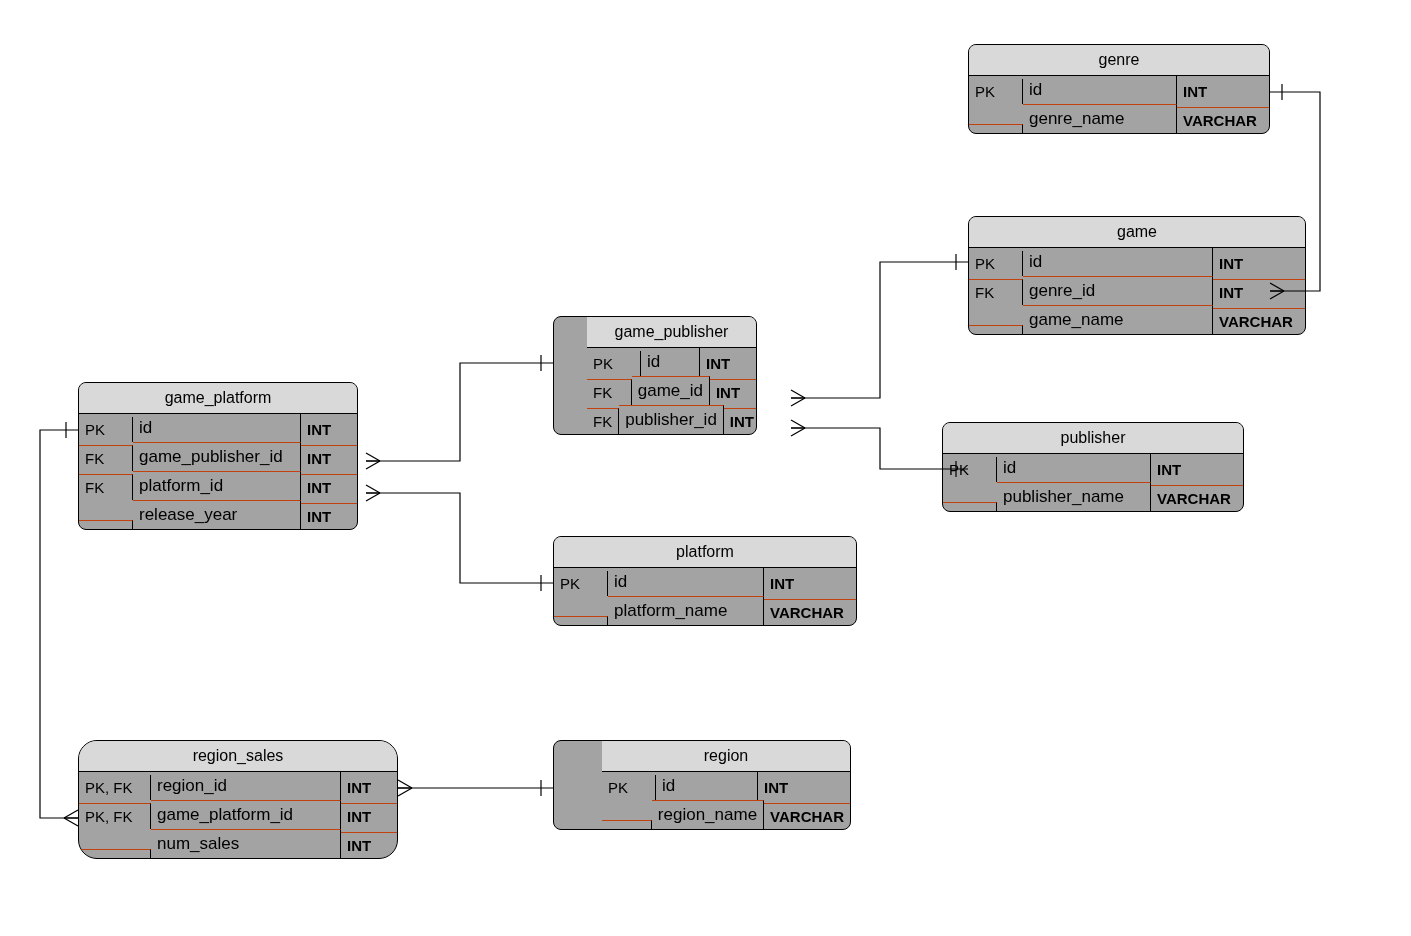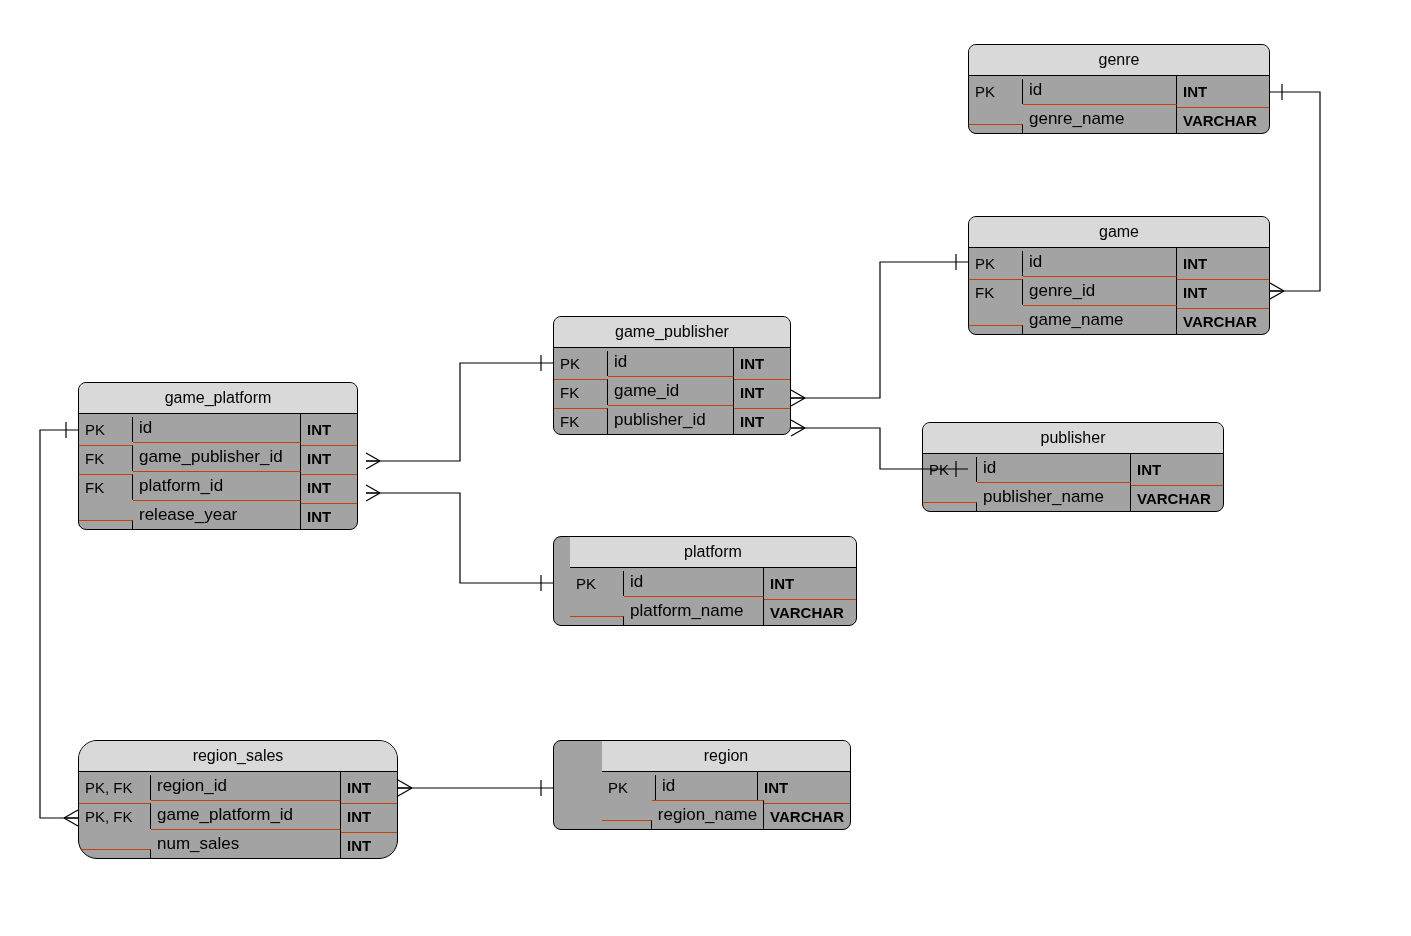--- a/index.html
+++ b/index.html
@@ -82,73 +82,73 @@
     <div class="name">id</div>
     <div class="type">INT</div>
   </div>
   <div class="row">
     <div class="key"></div>
     <div class="name">genre_name</div>
     <div class="type">VARCHAR</div>
   </div>
 </div>
 
-<div class="entity" style="left:968px; top:216px; width:302px;">
+<div class="entity" style="left:968px; top:216px; width:338px;">
   <div class="title">game</div>
   <div class="row">
     <div class="key">PK</div>
     <div class="name">id</div>
     <div class="type">INT</div>
   </div>
   <div class="row">
     <div class="key">FK</div>
     <div class="name">genre_id</div>
     <div class="type">INT</div>
   </div>
   <div class="row">
     <div class="key"></div>
     <div class="name">game_name</div>
     <div class="type">VARCHAR</div>
   </div>
 </div>
 
-<div class="entity" style="left:922px; top:422px; width:302px;">
+<div class="entity" style="left:942px; top:422px; width:302px;">
   <div class="title">publisher</div>
   <div class="row">
     <div class="key">PK</div>
     <div class="name">id</div>
     <div class="type">INT</div>
   </div>
   <div class="row">
     <div class="key"></div>
     <div class="name">publisher_name</div>
     <div class="type">VARCHAR</div>
   </div>
 </div>
 
-<div class="entity" style="left:553px; top:316px; width:238px;">
+<div class="entity" style="left:553px; top:316px; width:204px;padding-left:33px;">
   <div class="title">game_publisher</div>
   <div class="row">
     <div class="key">PK</div>
     <div class="name">id</div>
     <div class="type" style="width:56px;">INT</div>
   </div>
   <div class="row">
     <div class="key">FK</div>
     <div class="name">game_id</div>
     <div class="type" style="width:56px;">INT</div>
   </div>
   <div class="row">
     <div class="key">FK</div>
     <div class="name">publisher_id</div>
     <div class="type" style="width:56px;">INT</div>
   </div>
 </div>
 
-<div class="entity" style="left:553px; top:536px; width:304px;padding-left:16px;">
+<div class="entity" style="left:553px; top:536px; width:304px;">
   <div class="title">platform</div>
   <div class="row">
     <div class="key">PK</div>
     <div class="name">id</div>
     <div class="type">INT</div>
   </div>
   <div class="row">
     <div class="key"></div>
     <div class="name">platform_name</div>
     <div class="type">VARCHAR</div>

